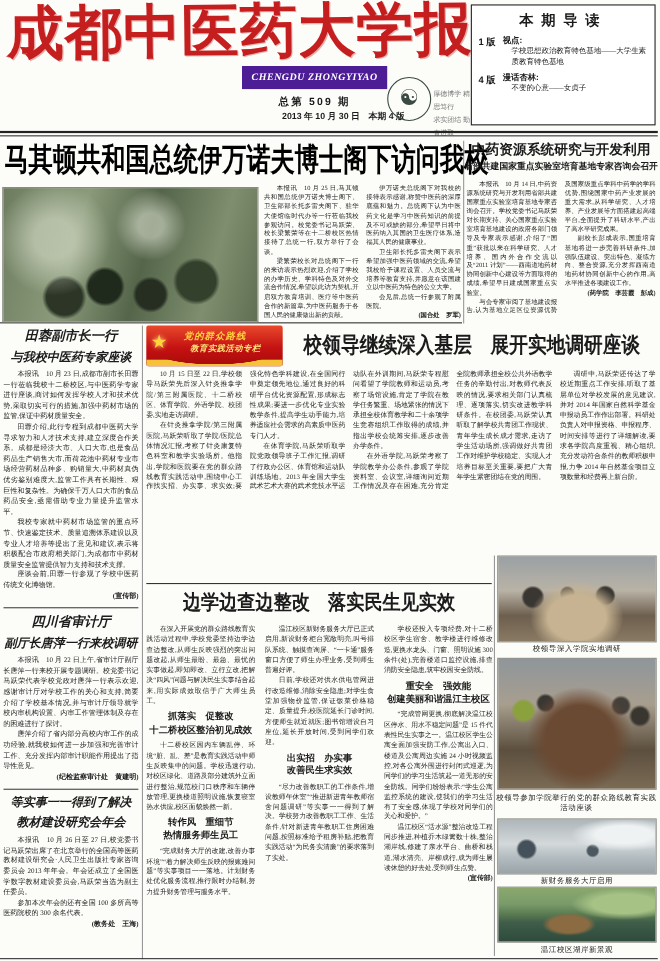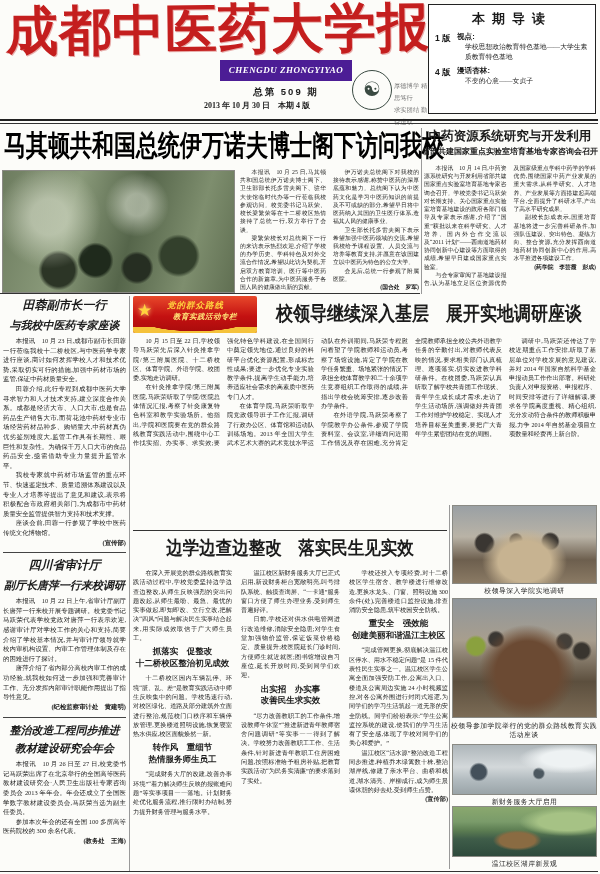--- a/index.html
+++ b/index.html
@@ -10,22 +10,22 @@
         font-weight:900;font-size:52px;line-height:60px;color:#c41e1e;letter-spacing:1px;
         transform:rotate(-0.6deg) scaleY(1.02);white-space:nowrap;
         text-shadow:1px 1px 0 rgba(196,30,30,.35);font-family:"Liberation Serif",serif;}
   .pub-block{position:absolute;left:8px;top:64px;width:170px;font-size:7.5px;font-weight:bold;
         line-height:1.75;color:#111;}
   .pinyin-box{position:absolute;left:220px;top:60px;width:132px;height:21px;background:#4c1d95;
         color:#fff;font-style:italic;font-weight:bold;font-size:9px;line-height:21px;text-align:center;
         letter-spacing:.5px;font-family:"Liberation Serif",serif;}
   .issue-line{position:absolute;left:214px;top:86px;width:144px;text-align:center;
         font-size:9.5px;font-weight:bold;letter-spacing:2px;}
-  .date-line{position:absolute;left:204px;top:100px;width:164px;text-align:left;
-        font-size:8px;font-weight:bold;font-family:Liberation Serif, serif;}
+  .date-line{position:absolute;left:204px;top:100px;width:164px;text-align:right;
+        font-size:8px;font-weight:bold;}
   .seal{position:absolute;left:352px;top:70px;width:38px;height:38px;border:1.6px solid #3a4a42;
         border-radius:50%;text-align:center;line-height:36px;font-size:20px;color:#3a4a42;}
   .motto{position:absolute;left:394px;top:80px;width:34px;font-size:6.3px;color:#777;
         line-height:1.9;}
   
   .guide{position:absolute;left:428px;top:4px;width:168px;height:110px;border:1px solid #222;
         box-sizing:border-box;padding:5px 6px;background:#fff;}
   .guide-title{text-align:center;font-size:13px;font-weight:900;letter-spacing:7px;margin-bottom:4px;}
   .guide-item{display:flex;margin-bottom:5px;}
   .guide-page{width:22px;font-size:8.5px;font-weight:bold;flex:none;padding-top:1px;}
@@ -196,21 +196,21 @@
     <hr class="sep">
     <div>
       <div class="side-title t-title1">四川省审计厅</div>
       <div class="side-title t-title2">副厅长唐萍一行来校调研</div>
       <p>本报讯　10 月 22 日上午,省审计厅副厅长唐萍一行来校开展专题调研。校党委书记马跃荣代表学校党政对唐萍一行表示欢迎,感谢审计厅对学校工作的关心和支持,简要介绍了学校基本情况,并与审计厅领导就学校内审机构设置、内审工作管理体制及存在的困难进行了探讨。</p>
       <p>唐萍介绍了省内部分高校内审工作的成功经验,就我校如何进一步加强和完善审计工作、充分发挥内部审计职能作用提出了指导性意见。</p>
       <p class="byline">(纪检监察审计处　黄建明)</p>
     </div>
     <hr class="sep">
     <div>
-      <div class="side-title t-title2">整治改造工程同步推进</div>
+      <div class="side-title t-title2">等实事一一得到了解决</div>
       <div class="side-title t-title2">教材建设研究会年会</div>
       <p>本报讯　10 月 26 日至 27 日,校党委书记马跃荣出席了在北京举行的全国高等医药教材建设研究会·人民卫生出版社专家咨询委员会 2013 年年会。年会还成立了全国医学数字教材建设委员会,马跃荣当选为副主任委员。</p>
       <p>参加本次年会的还有全国 100 多所高等医药院校的 300 余名代表。</p>
       <p class="byline">(教务处　王海)</p>
     </div>
   </div>
 
   <div class="banner">
     <span class="emblem">★</span>
     <span class="bl1">党的群众路线</span>

